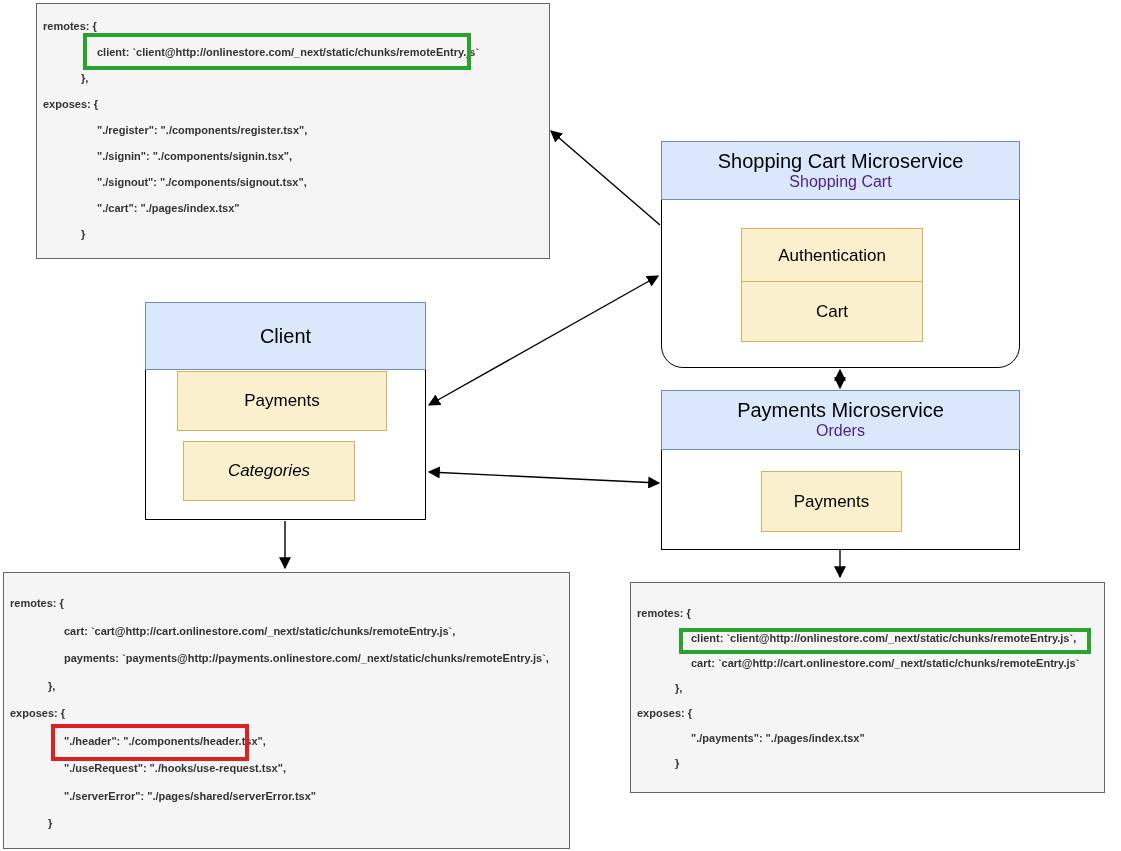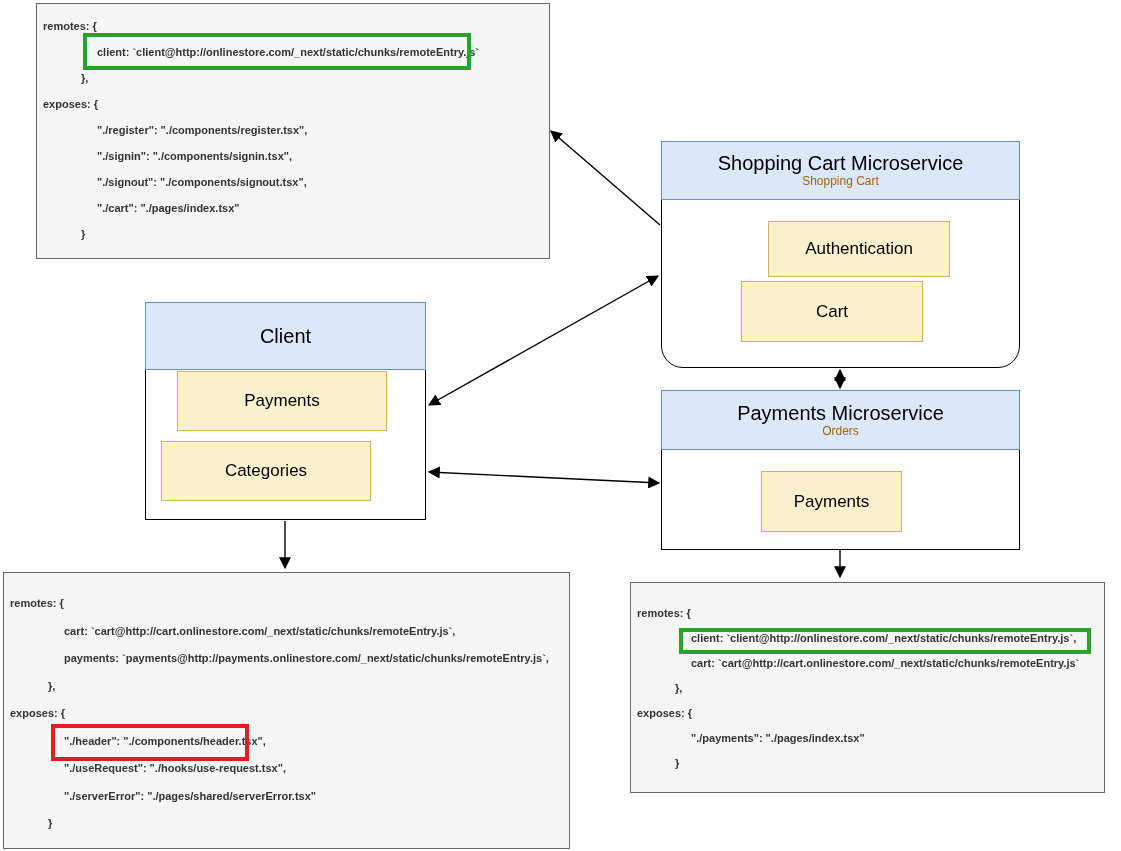--- a/index.html
+++ b/index.html
@@ -35,37 +35,37 @@
   #hl-br { left:48px; top:45px;  width:412px; height:26px; }
 
   
   .svc { position:absolute; background:#ffffff; border:1px solid #000; box-sizing:border-box; }
   .svc-header {
     position:absolute; left:-1px; top:-1px; right:-1px;
     background:#dbe8fb; border:1px solid #6c8ebf; box-sizing:border-box;
     display:flex; flex-direction:column; align-items:center; justify-content:center;
   }
   .svc-title { font-size:20px; color:#000; line-height:1.15; }
-  .svc-sub   { font-size:12px; color:#a16207; line-height:1.15; }
+  .svc-sub   { font-size:16px; color:#4c1d95; line-height:1.15; }
   #svc-client { left:145px; top:302px; width:281px; height:218px; }
   #svc-client .svc-header { height:68px; }
   #svc-cart   { left:661px; top:141px; width:359px; height:227px;border-radius:22px; }
   #svc-cart .svc-header { height:59px; }
   #svc-pay    { left:661px; top:390px; width:359px; height:160px; }
   #svc-pay .svc-header { height:60px; }
 
   
   .module {
     position:absolute; background:#fbf0ce; border:1px solid #d5b35e;
     box-sizing:border-box; display:flex; align-items:center; justify-content:center;
     font-size:17px; color:#000;
   }
   #mod-products   { left:31px; top:68px;  width:210px; height:60px; }
-  #mod-categories { left:15px; top:138px; width:210px; height:60px; }
-  #mod-auth       { left:79px; top:79px;  width:182px; height:56px;margin-left:27px; }
+  #mod-categories { left:37px; top:138px; width:172px; height:60px;font-style:italic; }
+  #mod-auth       { left:79px; top:86px;  width:182px; height:56px; }
   #mod-cart       { left:79px; top:139px; width:182px; height:61px; }
   #mod-payments   { left:99px; top:80px;  width:141px; height:61px; }
 </style>
 </head>
 <body>
 
 <div class="canvas">
 
   <svg class="arrows" viewBox="0 0 1121 851" xmlns="http://www.w3.org/2000/svg">
     <defs>

